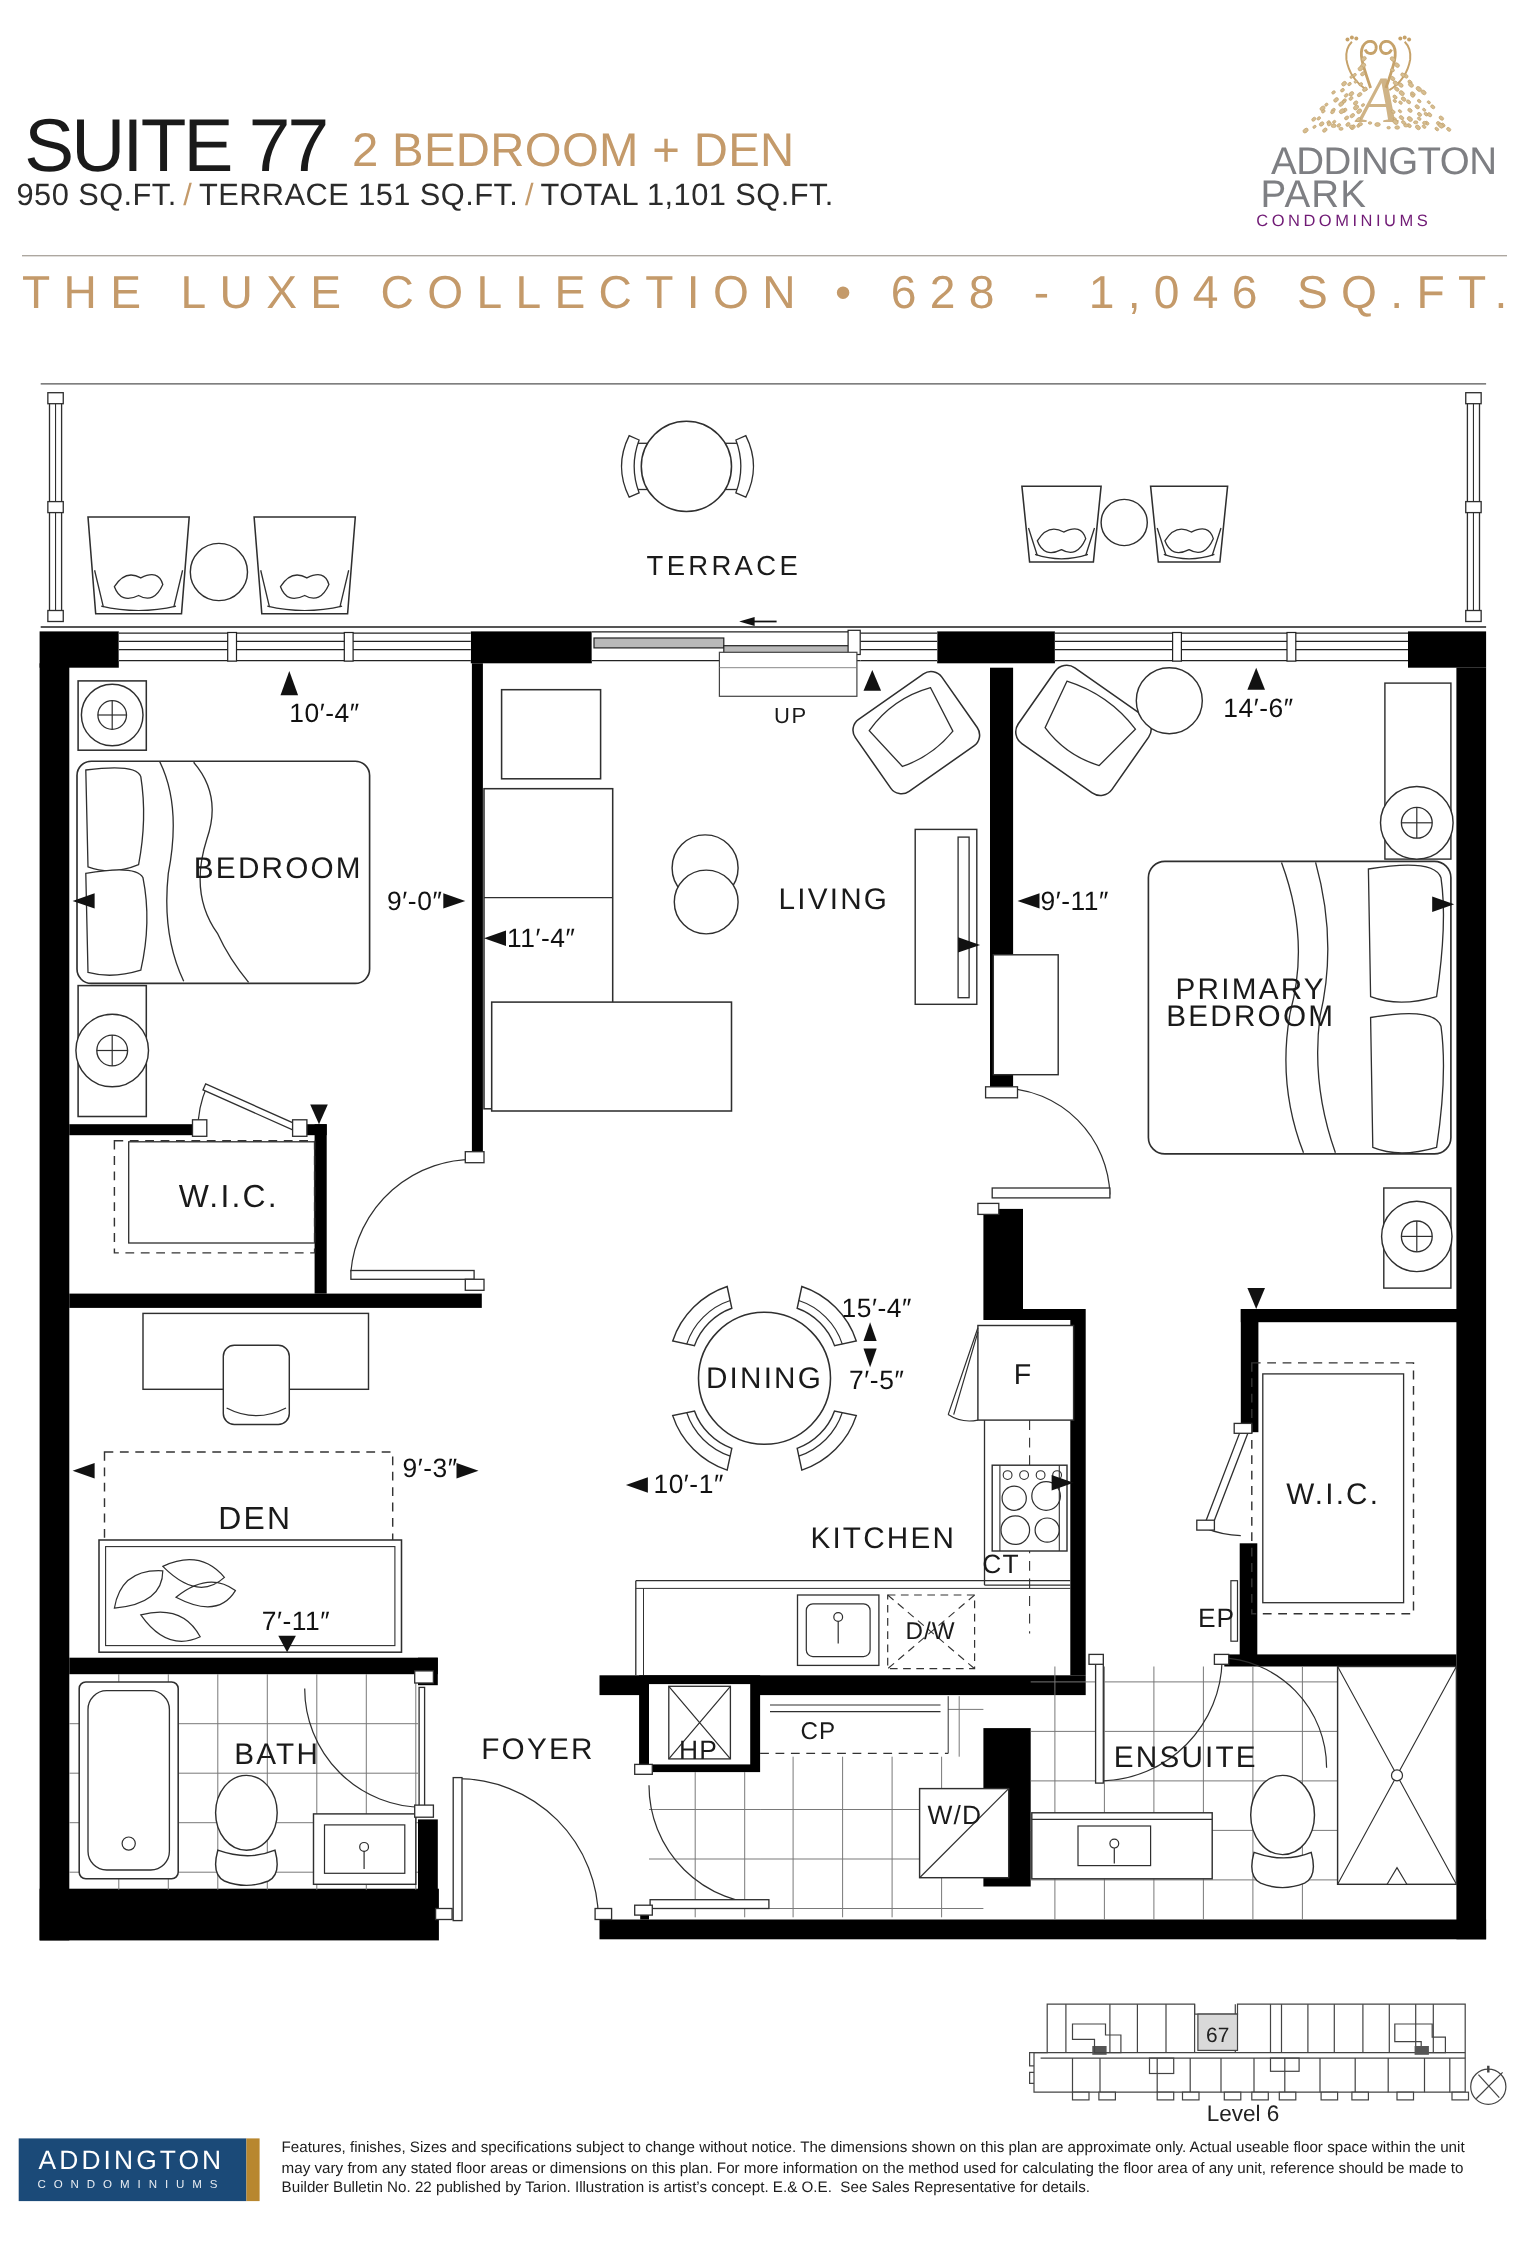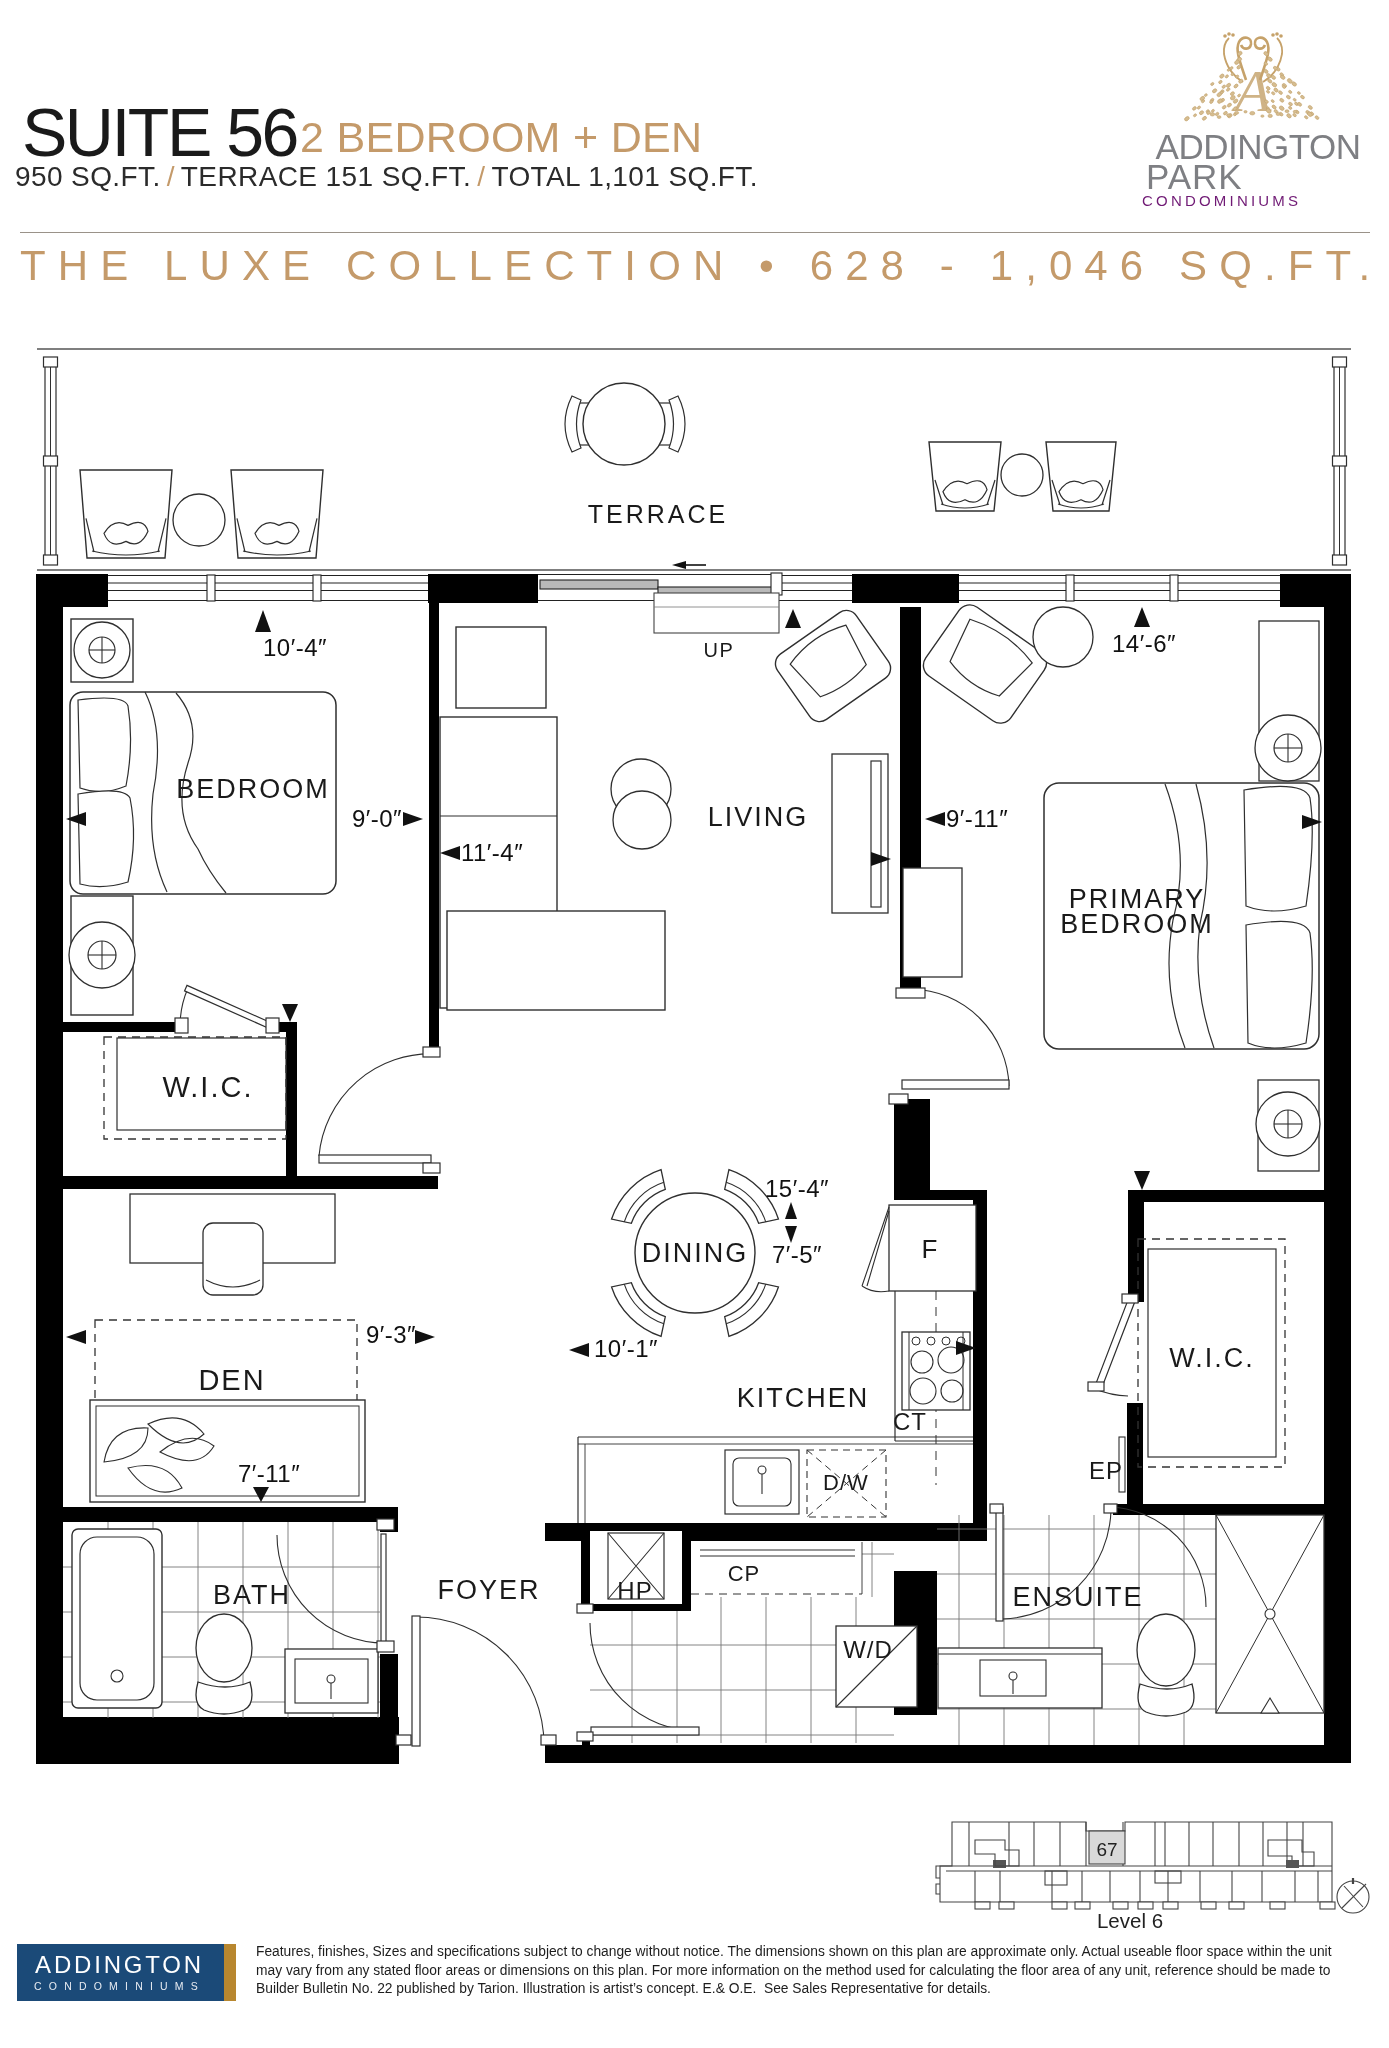--- a/index.html
+++ b/index.html
@@ -1,36 +1,36 @@
 <!DOCTYPE html>
 <html><head>
 <meta charset="utf-8">
 <style>
   html,body{margin:0;padding:0;}
   body{width:1389px;height:2048px;position:relative;background:#ffffff;
        font-family:"Liberation Sans", sans-serif;overflow:hidden;}
   .abs{position:absolute;white-space:nowrap;}
   #suite{left:22px;top:93px;font-size:68px;color:#1a1a1a;letter-spacing:-2.5px;}
-  #type{left:300px;top:113px;font-size:43px;color:#c49a6a;letter-spacing:0.3px;}
+  #type{left:320px;top:113px;font-size:43px;color:#c49a6a;letter-spacing:0.3px;}
   #sqft{left:15px;top:161px;font-size:28px;color:#2b2b2b;letter-spacing:0.4px;}
   #sqft .sl{color:#c49a6a;padding:0 6px;}
   #rule{left:20px;top:232px;width:1350px;height:1px;background:#9a9289;}
   #luxe{left:20px;top:242px;font-size:42px;color:#c49a6a;letter-spacing:12.1px;text-align:right;}
   #logotxt1{left:1146px;top:127px;font-size:35px;color:#7e7f83;letter-spacing:-0.5px;width:224px;text-align:center;}
   #logotxt2{left:1146px;top:157px;font-size:35px;color:#7e7f83;letter-spacing:1px;width:224px;text-align:left;}
   #logotxt3{left:1142px;top:192px;font-size:15px;color:#701a75;letter-spacing:3.2px;width:224px;text-align:left;}
   #devbox{left:17px;top:1944px;width:207px;height:57px;background:#1b4a78;}
   #devgold{left:224px;top:1944px;width:12px;height:57px;background:#b8872f;}
   #devname{left:16px;top:1951px;width:207px;text-align:center;font-size:24px;color:#fff;letter-spacing:2.8px;}
   #devsub{left:16px;top:1980px;width:207px;text-align:center;font-size:10.5px;color:#e8ecf2;letter-spacing:7.2px;}
   #disc{left:256px;top:1943px;width:1180px;font-size:13.8px;line-height:18.6px;color:#1d1d1d;white-space:normal;}
 </style>
 </head>
 <body>
-<div class="abs" id="suite">SUITE 56</div>
+<div class="abs" id="suite">SUITE 77</div>
 <div class="abs" id="type">2 BEDROOM + DEN</div>
 <div class="abs" id="sqft">950 SQ.FT.<span class="sl">/</span>TERRACE 151 SQ.FT.<span class="sl">/</span>TOTAL 1,101 SQ.FT.</div>
 <div class="abs" id="rule"></div>
 <div class="abs" id="luxe">THE LUXE COLLECTION • 628 - 1,046 SQ.FT.</div>
 <div class="abs" id="logotxt1">ADDINGTON</div>
 <div class="abs" id="logotxt2">PARK</div>
 <div class="abs" id="logotxt3">CONDOMINIUMS</div>
 
 <svg id="plan" class="abs" style="left:0;top:0" width="1389" height="2048" viewBox="0 0 1389 2048" fill="none" stroke-linecap="butt">
 <line x1="37" y1="349" x2="1351" y2="349" stroke="#555" stroke-width="1.3"></line>

